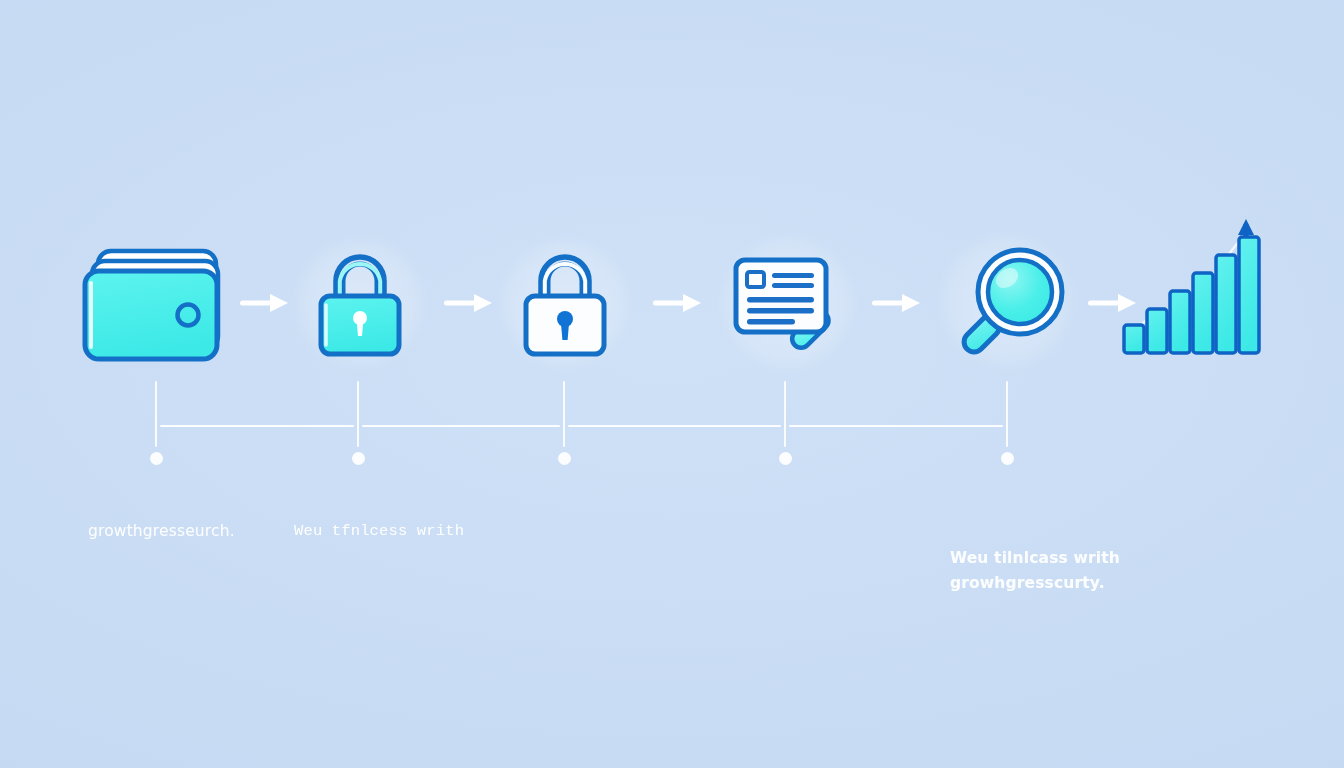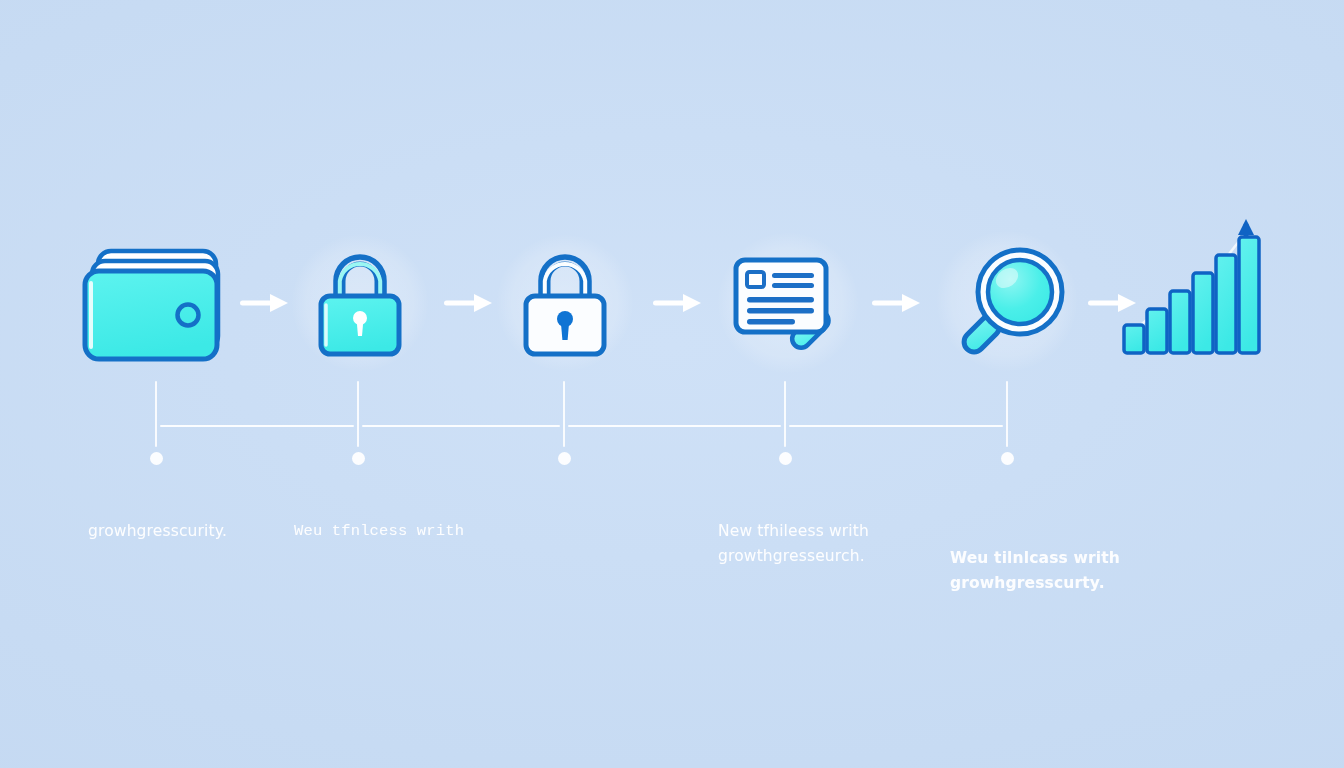--- a/index.html
+++ b/index.html
@@ -270,33 +270,29 @@
     <div class="tl-tick" style="left:1006px;top:381px;height:66px;"></div>
 
     <div class="tl-dot" style="left:150px;top:452px;"></div>
     <div class="tl-dot" style="left:352px;top:452px;"></div>
     <div class="tl-dot" style="left:558px;top:452px;"></div>
     <div class="tl-dot" style="left:779px;top:452px;"></div>
     <div class="tl-dot" style="left:1001px;top:452px;"></div>
   </div>
 
   <div class="caption" style="left:88px;top:519px;">
-    <span>growhgresscurity.</span>
+    <span>growthgresseurch.</span>
   </div>
 
   <div class="caption" style="left:294px;top:519px;font-family:Liberation Mono, monospace;">
     <span>Weu tfnlcess writh</span>
   </div>
 
   <div class="caption" style="left:500px;top:519px;">
   </div>
 
-  <div class="caption" style="left:718px;top:519px;">
-    <span>New tfhileess writh</span>
-    <span>growthgresseurch.</span>
-  </div>
 
   <div class="caption" style="left:950px;top:546px;font-weight:bold;">
     <span>Weu tilnlcass writh</span>
     <span>growhgresscurty.</span>
   </div>
 
 </div>
 
 </body></html>

